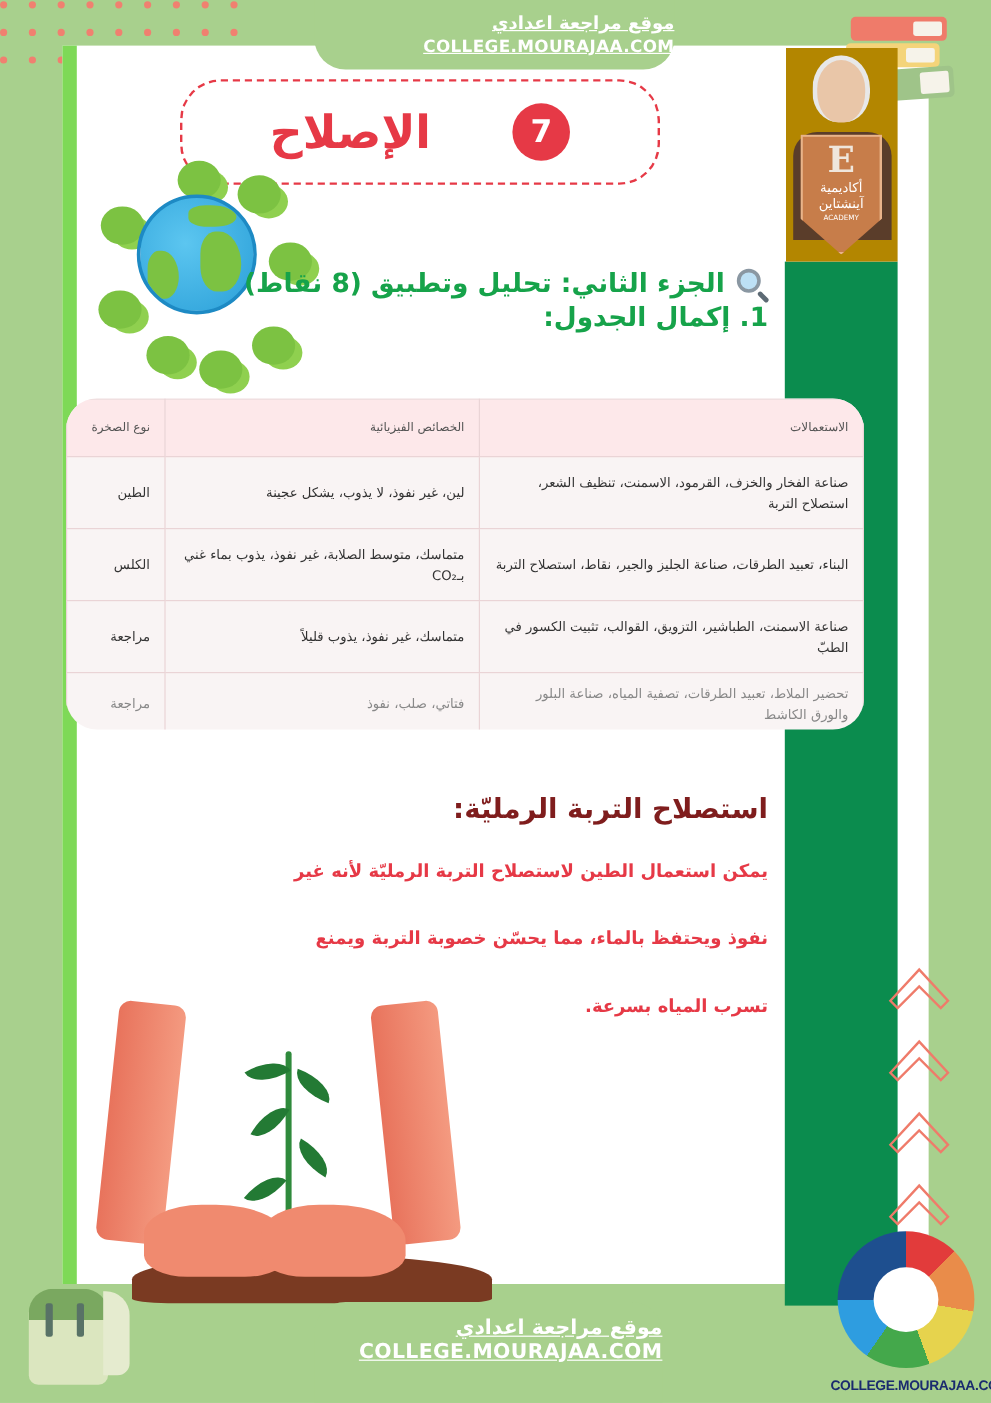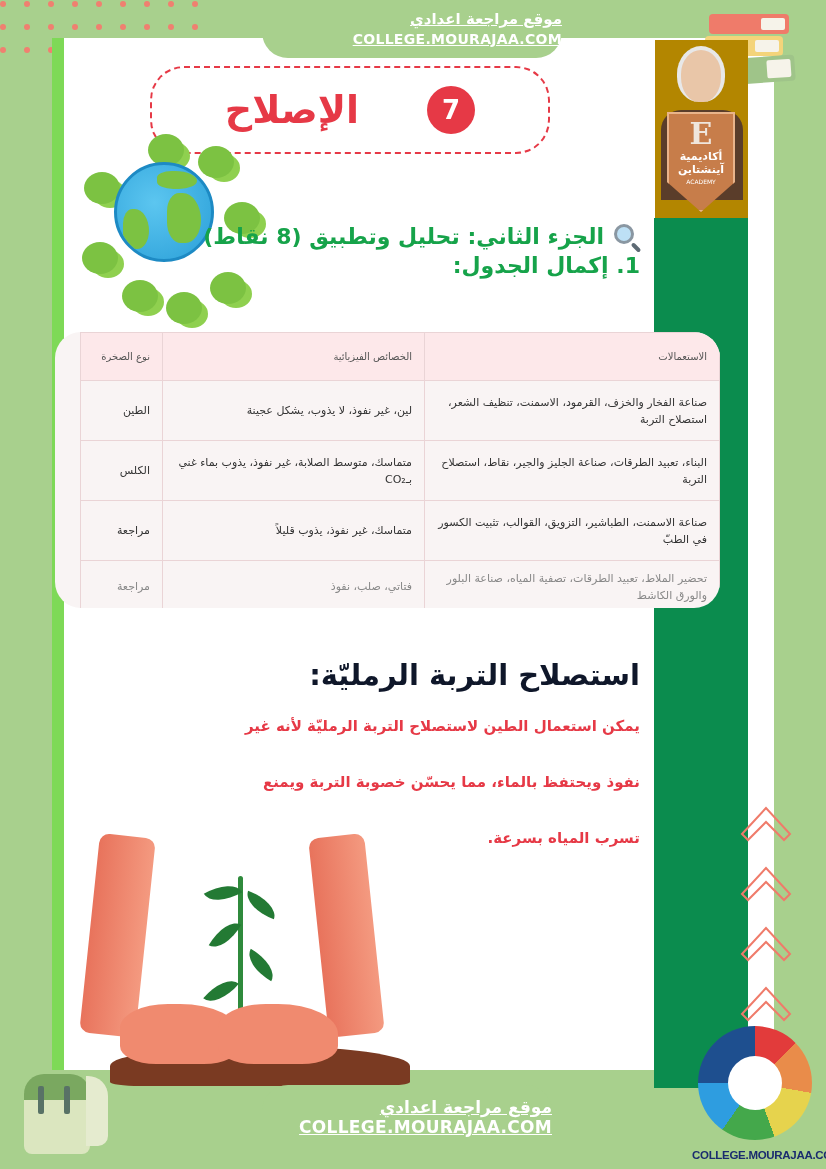--- a/index.html
+++ b/index.html
@@ -27,21 +27,21 @@
   .title-pill { position: absolute; left: 150px; top: 66px; width: 400px; height: 88px; border: 2px dashed #e63946; border-radius: 34px; display: flex; align-items: center; justify-content: center; gap: 68px; }
   .title-text { font-size: 38px; font-weight: bold; color: #e63946; direction: rtl; font-family: "DejaVu Sans", sans-serif; }
   .num-badge { width: 48px; height: 48px; border-radius: 50%; background: #e63946; color: #fff; font-size: 26px; font-weight: bold; display: flex; align-items: center; justify-content: center; }
 
   
   .logo { position: absolute; left: 655px; top: 40px; width: 93px; height: 178px; background: #b38600; overflow: hidden; }
   .logo .head { position: absolute; left: 22px; top: 6px; width: 48px; height: 56px; border-radius: 50% 50% 45% 45%; background: #e9c6a8; border: 4px solid #e8e8e8; border-bottom: none; }
   .logo .body { position: absolute; left: 6px; top: 70px; width: 82px; height: 90px; background: #5a3d2a; border-radius: 20px 20px 0 0; }
   .logo .shield { position: absolute; left: 12px; top: 72px; width: 68px; height: 100px; background: #c77d4a; border: 2px solid #e9b48a; clip-path: polygon(0 0, 100% 0, 100% 70%, 50% 100%, 0 70%); display: flex; flex-direction: column; align-items: center; padding-top: 4px; }
   .logo .shield .E { font-family: "DejaVu Serif", serif; font-size: 30px; font-weight: bold; color: #efe6dc; line-height: 32px; }
-  .logo .shield .t { font-size: 11px; font-weight: bold; color: #fff; direction: rtl; line-height: 13px; text-align: center; }
+  .logo .shield .t { font-size: 11px; font-weight: normal; color: #fff; direction: rtl; line-height: 13px; text-align: center; }
   .logo .shield .s { font-size: 6px; color: #fff; margin-top: 2px; }
 
   
   .books { position: absolute; left: 695px; top: 14px; width: 110px; height: 80px; }
   .book { position: absolute; height: 20px; border-radius: 4px; }
   .book.b1 { left: 14px; top: 0; width: 80px; background: #ef7b6a; }
   .book.b2 { left: 10px; top: 22px; width: 78px; background: #f4d47a; }
   .book.b3 { left: 0; top: 44px; width: 100px; height: 26px; background: #9fc489; transform: rotate(-4deg); }
   .book::after { content: ""; position: absolute; right: 4px; top: 4px; width: 24px; bottom: 4px; background: #f6f3ea; border-radius: 2px; }
 
@@ -53,32 +53,32 @@
 
   
   .section-head { position: absolute; right: 186px; top: 222px; text-align: right; direction: rtl; color: #16a34a; font-weight: bold; }
   .section-head .l1 { font-size: 22px; line-height: 30px; display: flex; align-items: center; gap: 6px; }
   .section-head .l2 { font-size: 22px; line-height: 28px; }
   .mag { width: 30px; height: 30px; position: relative; }
   .mag .lens { position: absolute; right: 6px; top: 2px; width: 20px; height: 20px; border-radius: 50%; background: #bde0f5; border: 3px solid #8a97a2; }
   .mag .handle { position: absolute; right: 2px; top: 20px; width: 4px; height: 11px; background: #5d6a74; transform: rotate(-45deg); border-radius: 2px; }
 
   
-  .tbl-card { position: absolute; left: 55px; top: 332px; width: 665px; height: 276px; border-radius: 26px; overflow: hidden; background: #f9f4f4; padding-left: 25px; }
+  .tbl-card { position: absolute; left: 55px; top: 332px; width: 665px; height: 276px; border-radius: 26px; overflow: hidden; background: #f9f4f4; }
   table { width: 100%; border-collapse: collapse; direction: ltr; font-size: 11px; color: #333; }
   th, td { border: 1px solid #ead4d6; padding: 4px 12px; text-align: right; direction: rtl; vertical-align: middle; }
   thead th { background: #fde8ea; font-weight: normal; font-size: 10px; height: 48px; color: #555; }
   tbody td { height: 60px; line-height: 17px; }
   tbody tr.faded td { color: #888; height: 52px; }
   td.c-type, th.c-type { width: 82px; }
   td.c-props, th.c-props { width: 262px; }
 
   
   .answer { position: absolute; right: 186px; top: 652px; width: 520px; direction: rtl; text-align: right; font-weight: bold; }
-  .answer .head { color: #0f172a; font-size: 29px; line-height: 46px; }
+  .answer .head { color: #7f1d1d; font-size: 23px; line-height: 46px; }
   .answer .body { color: #e63946; font-size: 15px; line-height: 56px; }
 
   
   .hands { position: absolute; left: 90px; top: 836px; width: 340px; height: 250px; }
   .arm { position: absolute; top: 0; width: 56px; height: 200px; background: linear-gradient(90deg,#e8735c,#f49a80); border-radius: 10px; }
   .arm.l { left: 10px; transform: rotate(6deg); transform-origin: top; }
   .arm.r { left: 218px; transform: rotate(-6deg); transform-origin: top; }
   .palm { position: absolute; top: 168px; width: 120px; height: 60px; background: #f08a6f; border-radius: 40% 50% 30% 30%; }
   .palm.l { left: 30px; } .palm.r { left: 128px; }
   .soil { position: absolute; left: 20px; top: 210px; width: 300px; height: 40px; background: #7a3a22; border-radius: 50% 50% 10% 10%; }

